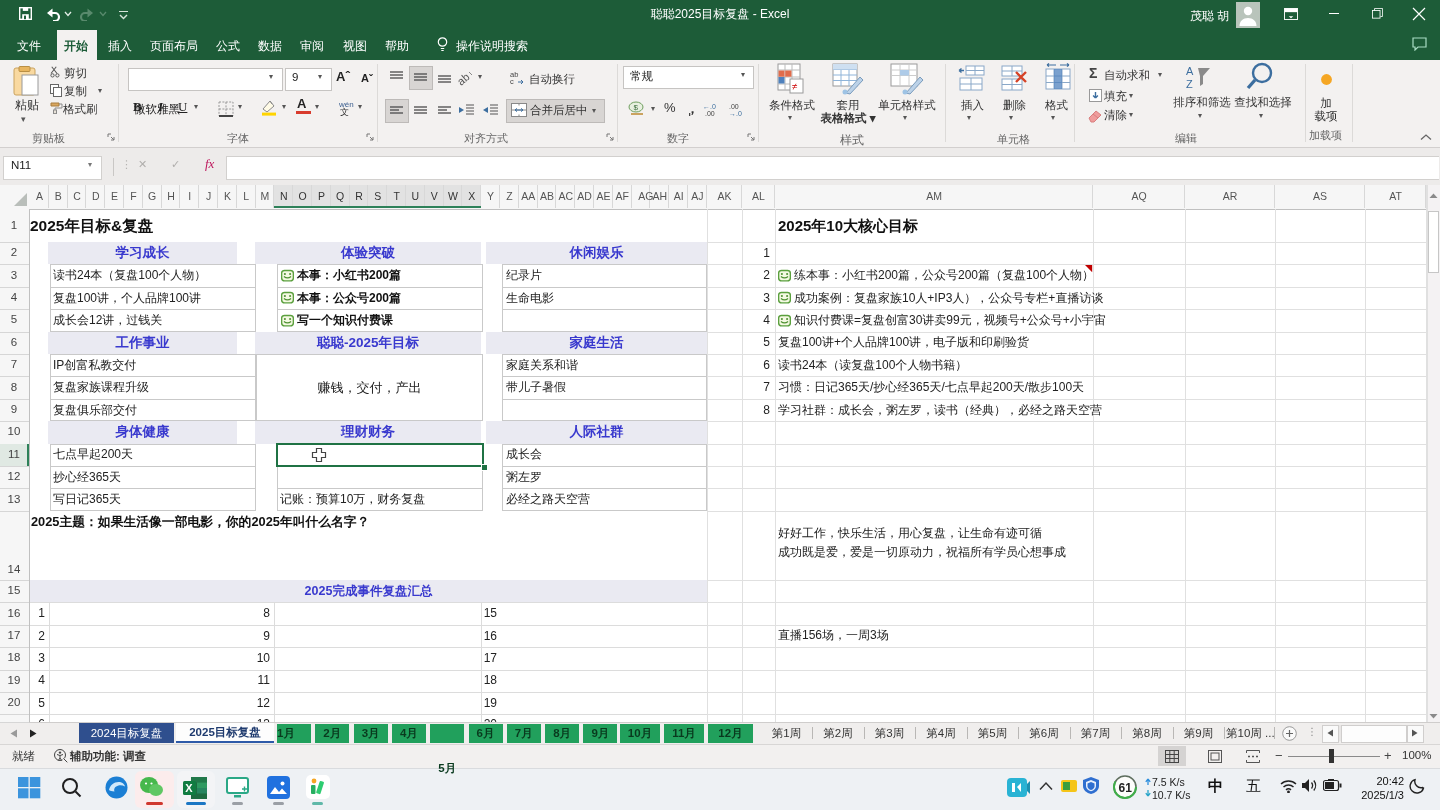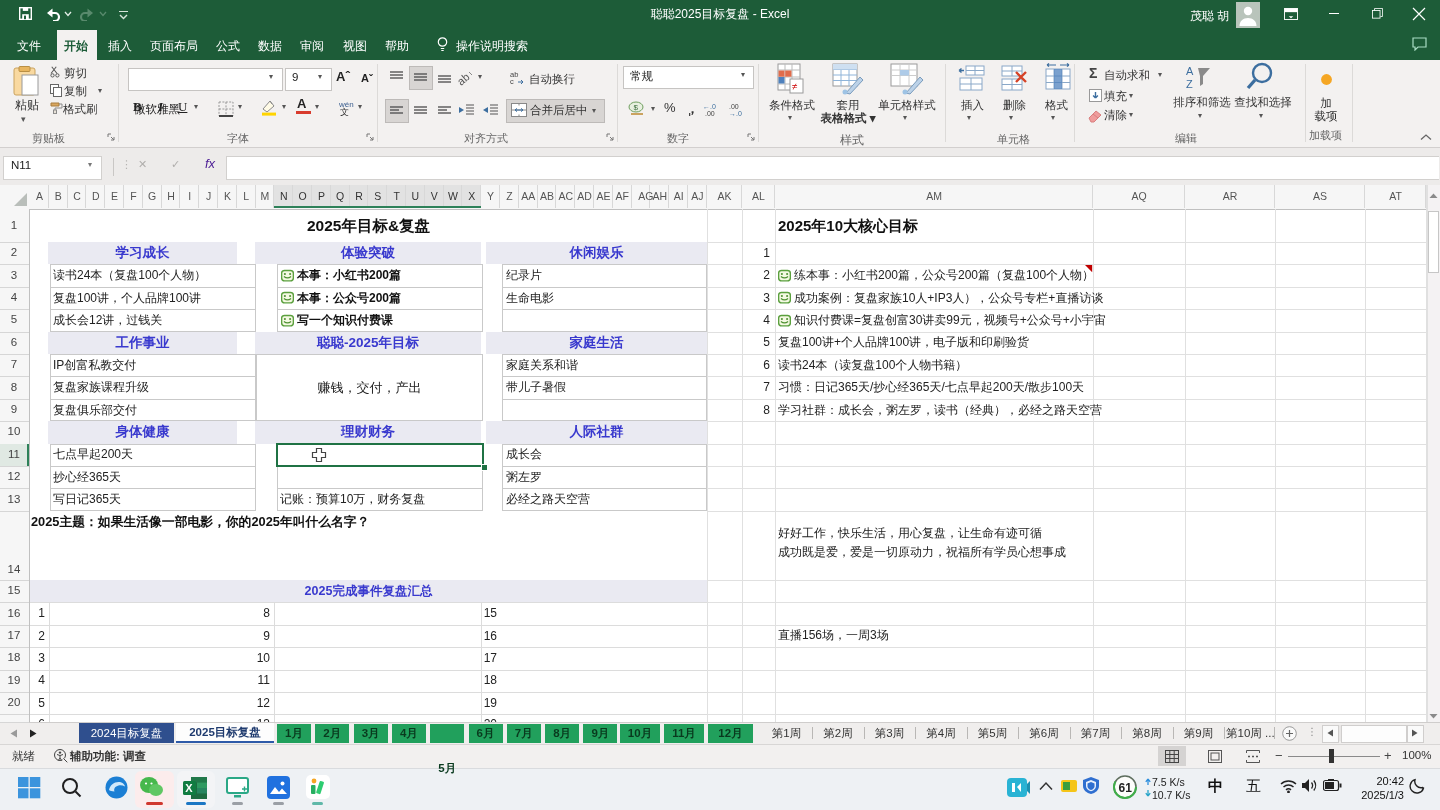--- a/index.html
+++ b/index.html
@@ -330,21 +330,21 @@
 <svg style="position:absolute;left:1420px;top:133px" width="12" height="8" viewBox="0 0 12 8">
     <path d="M1 6.5L6 2l5 4.5" fill="none" stroke="#666" stroke-width="1.3"></path>
   </svg>
 <div style="position:absolute;left:3px;top:156px;width:97px;height:22px;background:#fff;border:1px solid #d2d0ce;"></div>
 <div style="position:absolute;left:11px;top:159px;font-size:11.5px;color:#222;font-weight:400;white-space:nowrap;">N11</div>
 <div style="position:absolute;left:88px;top:160px;font-size:8px;color:#777;font-weight:400;white-space:nowrap;">▾</div>
 <div style="position:absolute;left:113px;top:158px;width:1px;height:18px;background:#c9c7c5;"></div>
 <div style="position:absolute;left:121px;top:158px;font-size:11px;color:#b5b3b1;font-weight:400;white-space:nowrap;">⋮</div>
 <div style="position:absolute;left:138px;top:158px;font-size:11px;color:#b0aeac;font-weight:400;white-space:nowrap;">✕</div>
 <div style="position:absolute;left:171px;top:158px;font-size:11px;color:#b0aeac;font-weight:400;white-space:nowrap;">✓</div>
-<div style="position:absolute;left:205px;top:156px;font-size:13px;color:#4c1d95;font-weight:400;white-space:nowrap;font-style:italic;font-family:Liberation Sans, sans-serif;">fx</div>
+<div style="position:absolute;left:205px;top:156px;font-size:13px;color:#be185d;font-weight:400;white-space:nowrap;font-style:italic;font-family:Liberation Serif, serif;">fx</div>
 <div style="position:absolute;left:226px;top:156px;width:1212px;height:22px;background:#fff;border:1px solid #d2d0ce;border-right:none;"></div>
 <div style="position:absolute;left:0px;top:185px;width:1426px;height:24px;background:#f6f6f6;border-bottom:1px solid #c0c0c0;"></div>
 <svg style="position:absolute;left:13px;top:192px" width="15" height="15" viewBox="0 0 15 15">
     <path d="M14 1v13H1z" fill="#b9beba"></path>
   </svg>
 <div style="position:absolute;left:30px;top:185px;width:18.8px;height:23px;border-right:1px solid #d8d8d8;box-sizing:border-box;"></div>
 <div style="position:absolute;left:27px;top:186px;width:24.8px;height:21px;line-height:21px;text-align:center;font-size:10.5px;color:#555;font-weight:400;white-space:nowrap;">A</div>
 <div style="position:absolute;left:48.8px;top:185px;width:18.8px;height:23px;border-right:1px solid #d8d8d8;box-sizing:border-box;"></div>
 <div style="position:absolute;left:45.8px;top:186px;width:24.8px;height:21px;line-height:21px;text-align:center;font-size:10.5px;color:#555;font-weight:400;white-space:nowrap;">B</div>
 <div style="position:absolute;left:67.6px;top:185px;width:18.8px;height:23px;border-right:1px solid #d8d8d8;box-sizing:border-box;"></div>
@@ -514,21 +514,21 @@
 <div style="position:absolute;left:255px;top:242px;width:226px;height:22.4px;line-height:22.4px;text-align:center;font-size:13.5px;color:#3939ce;font-weight:700;white-space:nowrap;">体验突破</div>
 <div style="position:absolute;left:486px;top:242px;width:221px;height:22.4px;line-height:22.4px;text-align:center;font-size:13.5px;color:#3939ce;font-weight:700;white-space:nowrap;">休闲娱乐</div>
 <div style="position:absolute;left:48px;top:331.6px;width:189px;height:22.4px;line-height:22.4px;text-align:center;font-size:13.5px;color:#3939ce;font-weight:700;white-space:nowrap;">工作事业</div>
 <div style="position:absolute;left:255px;top:331.6px;width:226px;height:22.4px;line-height:22.4px;text-align:center;font-size:13.5px;color:#3939ce;font-weight:700;white-space:nowrap;">聪聪-2025年目标</div>
 <div style="position:absolute;left:486px;top:331.6px;width:221px;height:22.4px;line-height:22.4px;text-align:center;font-size:13.5px;color:#3939ce;font-weight:700;white-space:nowrap;">家庭生活</div>
 <div style="position:absolute;left:48px;top:421.2px;width:189px;height:22.4px;line-height:22.4px;text-align:center;font-size:13.5px;color:#3939ce;font-weight:700;white-space:nowrap;">身体健康</div>
 <div style="position:absolute;left:255px;top:421.2px;width:226px;height:22.4px;line-height:22.4px;text-align:center;font-size:13.5px;color:#3939ce;font-weight:700;white-space:nowrap;">理财财务</div>
 <div style="position:absolute;left:486px;top:421.2px;width:221px;height:22.4px;line-height:22.4px;text-align:center;font-size:13.5px;color:#3939ce;font-weight:700;white-space:nowrap;">人际社群</div>
 <div style="position:absolute;left:30px;top:580px;width:677px;height:22.4px;background:#eaeaf2;"></div>
 <div style="position:absolute;left:30px;top:580px;width:677px;height:22.4px;line-height:22.4px;text-align:center;font-size:12.5px;color:#3939ce;font-weight:700;white-space:nowrap;">2025完成事件复盘汇总</div>
-<div style="position:absolute;left:30px;top:209px;width:677px;height:33px;line-height:33px;text-align:center;font-size:15.5px;color:#111;font-weight:700;white-space:nowrap;">2025年目标&amp;复盘</div>
+<div style="position:absolute;left:30px;top:209px;width:677px;height:33px;line-height:33px;text-align:left;font-size:15.5px;color:#111;font-weight:700;white-space:nowrap;">2025年目标&amp;复盘</div>
 <div style="position:absolute;left:50px;top:264.4px;width:206px;height:67.2px;border:1px solid #c9c9c9;box-sizing:border-box;"></div>
 <div style="position:absolute;left:50px;top:286.8px;width:206px;height:1px;background:#c9c9c9;"></div>
 <div style="position:absolute;left:50px;top:309.2px;width:206px;height:1px;background:#c9c9c9;"></div>
 <div style="position:absolute;left:50px;top:354px;width:206px;height:67.2px;border:1px solid #c9c9c9;box-sizing:border-box;"></div>
 <div style="position:absolute;left:50px;top:376.4px;width:206px;height:1px;background:#c9c9c9;"></div>
 <div style="position:absolute;left:50px;top:398.8px;width:206px;height:1px;background:#c9c9c9;"></div>
 <div style="position:absolute;left:50px;top:443.6px;width:206px;height:67.2px;border:1px solid #c9c9c9;box-sizing:border-box;"></div>
 <div style="position:absolute;left:50px;top:466px;width:206px;height:1px;background:#c9c9c9;"></div>
 <div style="position:absolute;left:50px;top:488.4px;width:206px;height:1px;background:#c9c9c9;"></div>
 <div style="position:absolute;left:277px;top:264.4px;width:206px;height:67.2px;border:1px solid #c9c9c9;box-sizing:border-box;"></div>
@@ -670,21 +670,21 @@
     <path d="M7 0.5v8L0.5 4.5z" fill="#9a9a9a"></path>
   </svg>
 <svg style="position:absolute;left:29px;top:729px" width="8" height="9" viewBox="0 0 8 9">
     <path d="M1 0.5v8L7.5 4.5z" fill="#222"></path>
   </svg>
 <div style="position:absolute;left:79px;top:723px;width:95px;height:20px;background:#2f4f8e;"></div>
 <div style="position:absolute;left:79px;top:723px;width:95px;height:20px;line-height:20px;text-align:center;font-size:11.5px;color:#ffffff;font-weight:400;white-space:nowrap;">2024目标复盘</div>
 <div style="position:absolute;left:176px;top:723px;width:98px;height:20px;background:#fdfdfd;border-bottom:2.5px solid #2e5aa8;box-sizing:border-box;"></div>
 <div style="position:absolute;left:176px;top:722px;width:98px;height:20px;line-height:20px;text-align:center;font-size:11.5px;color:#1e3a6e;font-weight:700;white-space:nowrap;">2025目标复盘</div>
 <div style="position:absolute;left:277px;top:724px;width:34px;height:18.5px;background:#21a05c;"></div>
-<div style="position:absolute;left:277px;top:724px;width:34px;height:18.5px;line-height:18.5px;text-align:center;font-size:11.5px;color:#093a1e;font-weight:700;white-space:nowrap;">1月</div>
+<div style="position:absolute;left:277px;top:724px;width:34px;height:18.5px;line-height:18.5px;text-align:left;font-size:11.5px;color:#093a1e;font-weight:700;white-space:nowrap;">1月</div>
 <div style="position:absolute;left:315.3px;top:724px;width:34px;height:18.5px;background:#21a05c;"></div>
 <div style="position:absolute;left:315.3px;top:724px;width:34px;height:18.5px;line-height:18.5px;text-align:center;font-size:11.5px;color:#093a1e;font-weight:700;white-space:nowrap;">2月</div>
 <div style="position:absolute;left:353.6px;top:724px;width:34px;height:18.5px;background:#21a05c;"></div>
 <div style="position:absolute;left:353.6px;top:724px;width:34px;height:18.5px;line-height:18.5px;text-align:center;font-size:11.5px;color:#093a1e;font-weight:700;white-space:nowrap;">3月</div>
 <div style="position:absolute;left:391.9px;top:724px;width:34px;height:18.5px;background:#21a05c;"></div>
 <div style="position:absolute;left:391.9px;top:724px;width:34px;height:18.5px;line-height:18.5px;text-align:center;font-size:11.5px;color:#093a1e;font-weight:700;white-space:nowrap;">4月</div>
 <div style="position:absolute;left:430.2px;top:724px;width:34px;height:18.5px;background:#21a05c;"></div>
 <div style="position:absolute;left:430.2px;top:724px;width:34px;height:18.5px;line-height:18.5px;text-align:center;font-size:11.5px;color:#093a1e;font-weight:700;white-space:nowrap;margin-top:35px;">5月</div>
 <div style="position:absolute;left:468.5px;top:724px;width:34px;height:18.5px;background:#21a05c;"></div>
 <div style="position:absolute;left:468.5px;top:724px;width:34px;height:18.5px;line-height:18.5px;text-align:center;font-size:11.5px;color:#093a1e;font-weight:700;white-space:nowrap;">6月</div>

